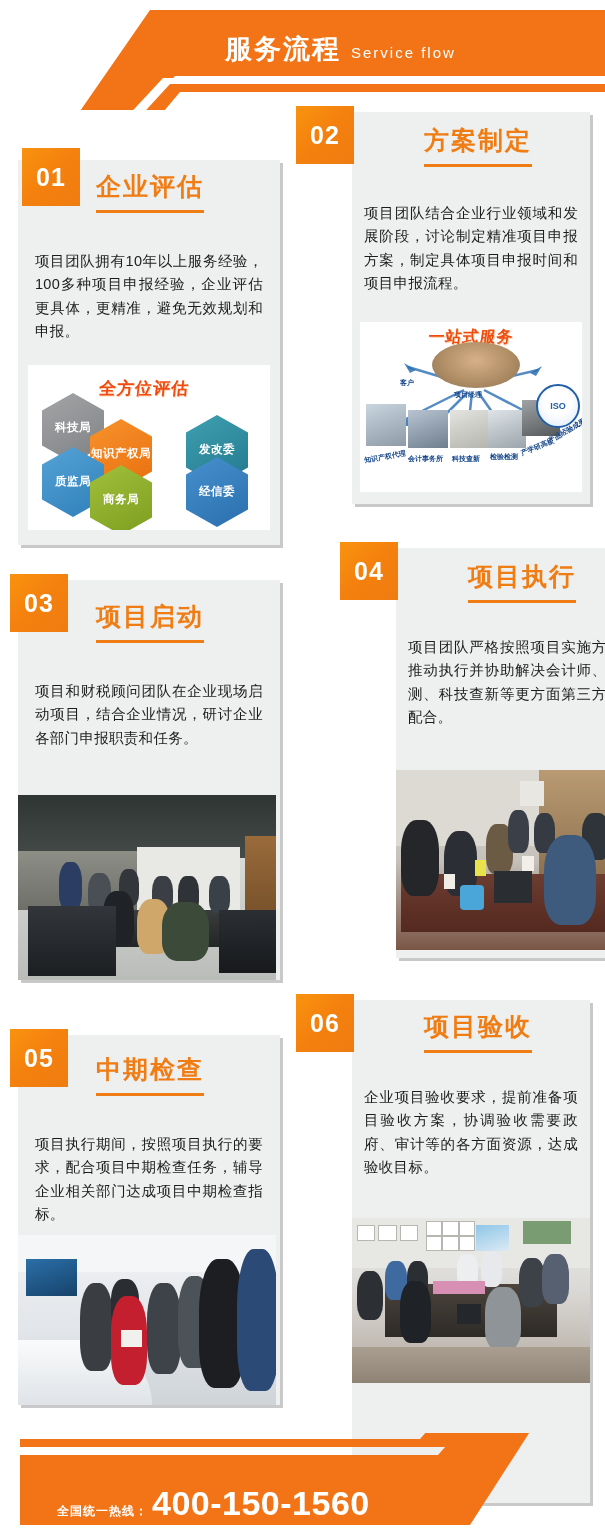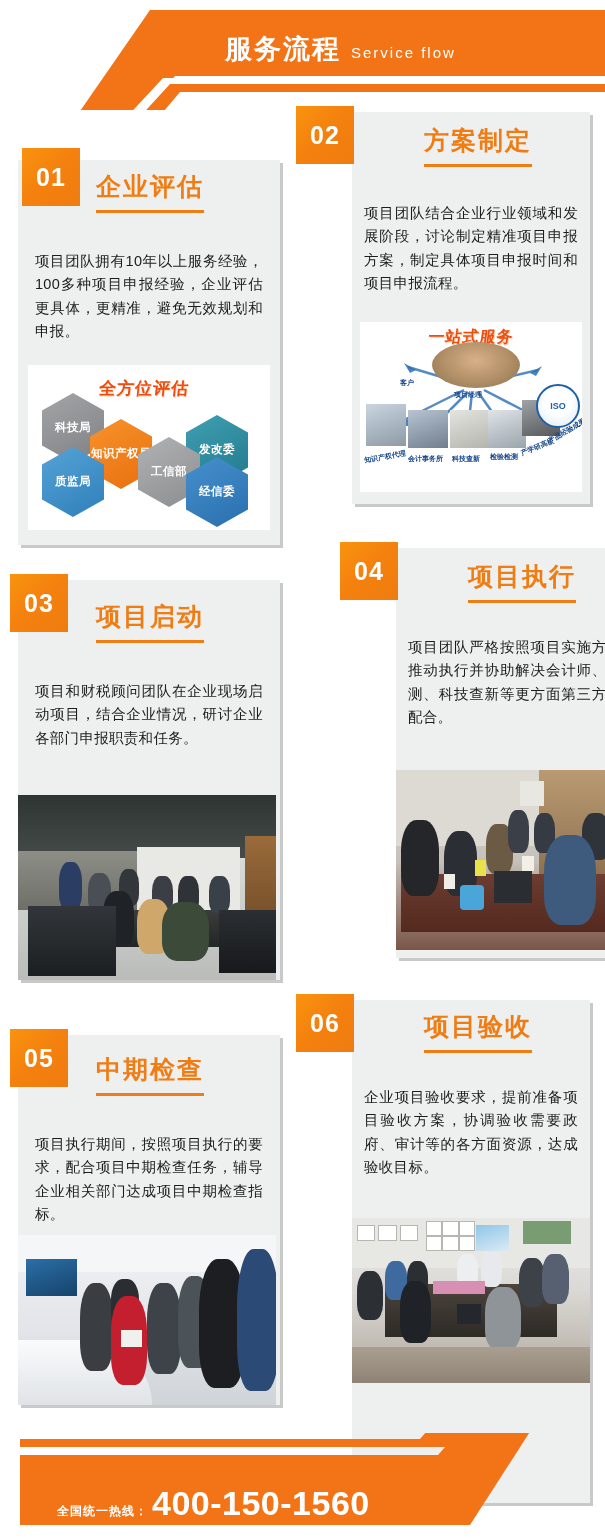--- a/index.html
+++ b/index.html
@@ -140,22 +140,22 @@
     <div class="card-title" style="left:78px;top:10px;">企业评估</div>
     <div class="card-body" style="left:17px;top:90px;width:228px;">项目团队拥有10年以上服务经验，100多种项目申报经验，企业评估更具体，更精准，避免无效规划和申报。</div>
 
     <div class="media" style="left:10px;top:205px;width:242px;height:165px;">
       <div class="hexwrap">
         <div class="hex-title">全方位评估</div>
         <div class="hex" style="left:14px;top:28px;background:linear-gradient(150deg,#a3a5a7,#7e8083);">科技局</div>
         <div class="hex" style="left:62px;top:54px;background:linear-gradient(150deg,#f7932c,#e96e0e);">知识产权局</div>
         <div class="hex" style="left:158px;top:50px;background:linear-gradient(150deg,#3fa0b2,#22788c);">发改委</div>
         <div class="hex" style="left:14px;top:82px;background:linear-gradient(150deg,#55a3d6,#2f7fba);">质监局</div>
-        <div class="hex" style="left:110px;top:72px;background:linear-gradient(150deg,#b0b2b4,#8b8d8f);">工信部</div>
         <div class="hex" style="left:158px;top:92px;background:linear-gradient(150deg,#4690cd,#2a6fae);">经信委</div>
+        <div class="hex" style="left:62px;top:100px;background:linear-gradient(150deg,#a1c03b,#7d9d20);">商务局</div>
       </div>
     </div>
   </div>
 
   <div class="card" style="left:352px;top:112px;width:238px;height:392px;">
     <div class="card-panel"></div>
     <div class="badge" style="left:-56px;top:-6px;">02</div>
     <div class="card-title" style="left:72px;top:12px;">方案制定</div>
     <div class="card-body" style="left:12px;top:90px;width:214px;">项目团队结合企业行业领域和发展阶段，讨论制定精准项目申报方案，制定具体项目申报时间和项目申报流程。</div>
 

